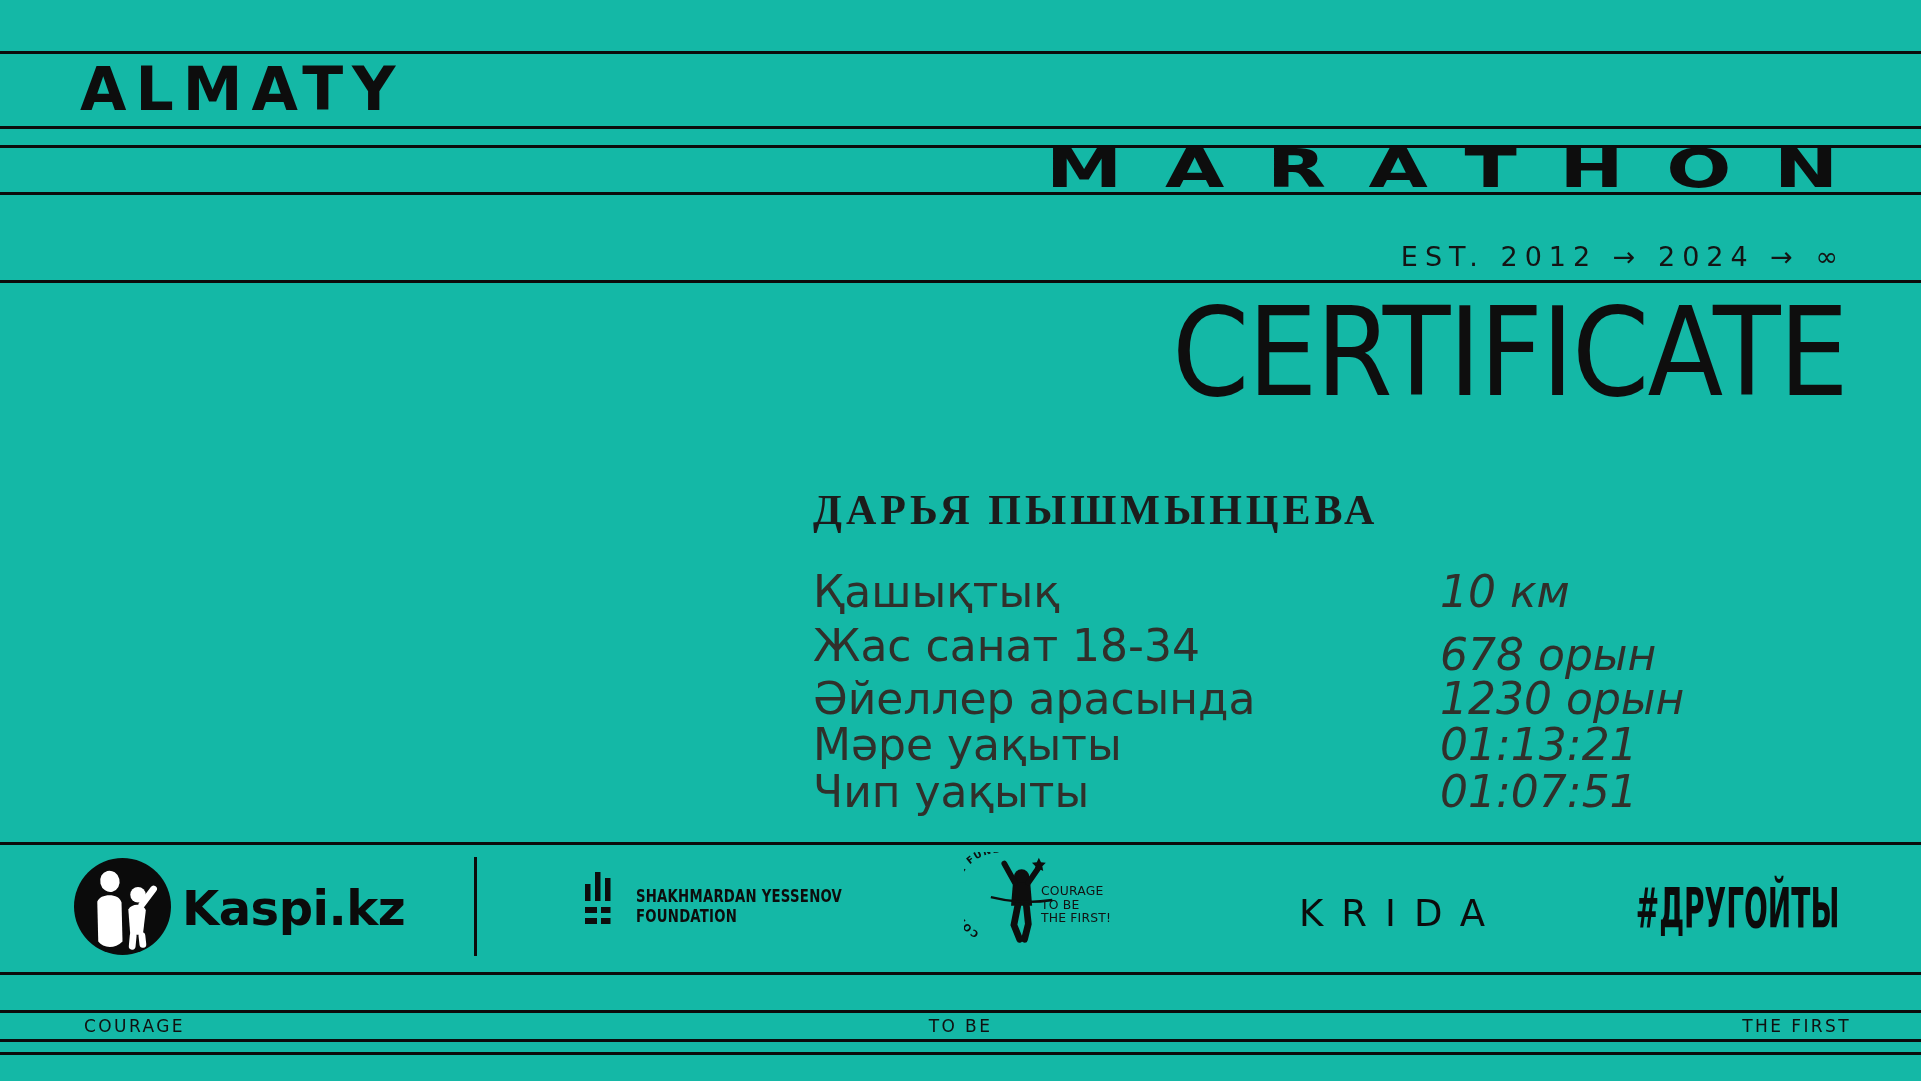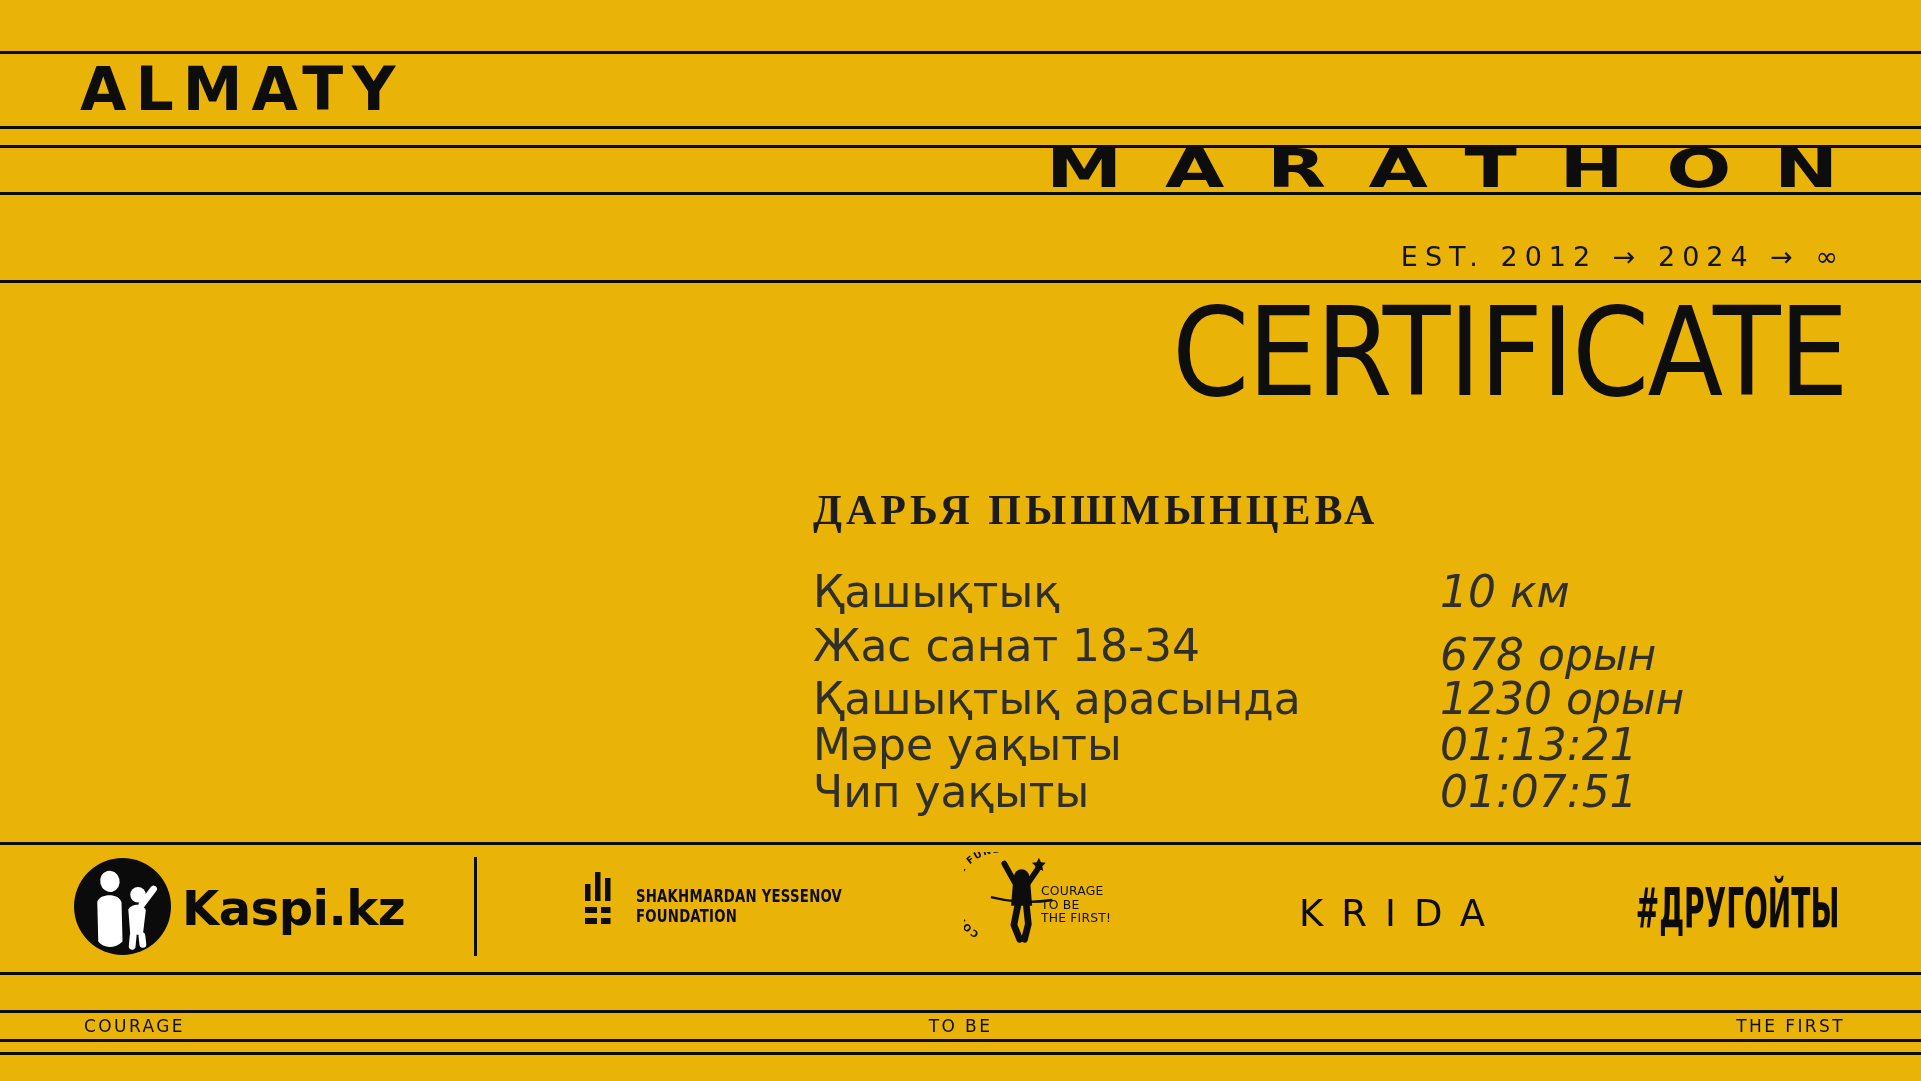--- a/index.html
+++ b/index.html
@@ -1,18 +1,18 @@
 <!DOCTYPE html>
 <html><head>
 <meta charset="utf-8">
 <style>
   html,body { margin:0; padding:0; background:#9a9a9a; }
   .canvas {
     position:relative; width:1921px; height:1081px;
-    background:#eab308; overflow:hidden;
+    background:#14b8a6; overflow:hidden;
     font-family:"DejaVu Sans","Liberation Sans",sans-serif;
     color:#111;
   }
   .hline { position:absolute; left:0; width:100%; height:3px; background:#0c0c0c; }
   .l1{top:51px}.l2{top:126px}.l3{top:145px}.l4{top:192px}.l5{top:280px}
   .l6{top:842px}.l7{top:972px}.l8{top:1010px}.l9{top:1039px}.l10{top:1052px}
 
   .abs { position:absolute; white-space:nowrap; }
 
   .almaty  { left:80px; top:52px; height:74px; line-height:74px;
@@ -50,21 +50,21 @@
 
   .krida   { left:1299px; top:896px; font-size:37px; letter-spacing:18px;
              line-height:36px; color:#0c0c0c; }
   .hashtag { right:82px; top:882px; font-size:56px; font-weight:bold; line-height:52px;
              transform:scaleX(0.5); transform-origin:100% 50%; color:#0b0b0b; }
 
   .footbar { top:1013px; height:26px; line-height:26px; font-size:17px;
              letter-spacing:2.4px; color:#101010; }
   .fb-left  { left:84px; }
   .fb-center{ left:50%; transform:translateX(-50%); }
-  .fb-right { right:76px; }
+  .fb-right { right:70px; }
 </style>
 </head>
 <body>
 
 <div class="canvas">
 
   <div class="hline l1"></div>
   <div class="hline l2"></div>
   <div class="hline l3"></div>
   <div class="hline l4"></div>
@@ -82,21 +82,21 @@
   <div class="abs cert-title">CERTIFICATE</div>
 
   <div class="abs name">ДАРЬЯ ПЫШМЫНЦЕВА</div>
 
   <div class="rlabel rt1">Қашықтық</div>
   <div class="rvalue rt1">10 км</div>
 
   <div class="rlabel rt2">Жас санат 18-34</div>
   <div class="rvalue rt2v">678 орын</div>
 
-  <div class="rlabel rt3">Қашықтық арасында</div>
+  <div class="rlabel rt3">Әйеллер арасында</div>
   <div class="rvalue rt3">1230 орын</div>
 
   <div class="rlabel rt4">Мәре уақыты</div>
   <div class="rvalue rt4">01:13:21</div>
 
   <div class="rlabel rt5">Чип уақыты</div>
   <div class="rvalue rt5">01:07:51</div>
 
   <svg class="kaspi-circle" viewBox="0 0 100 100">
     <circle cx="50" cy="50" r="50" fill="#0b0b0b"></circle>

